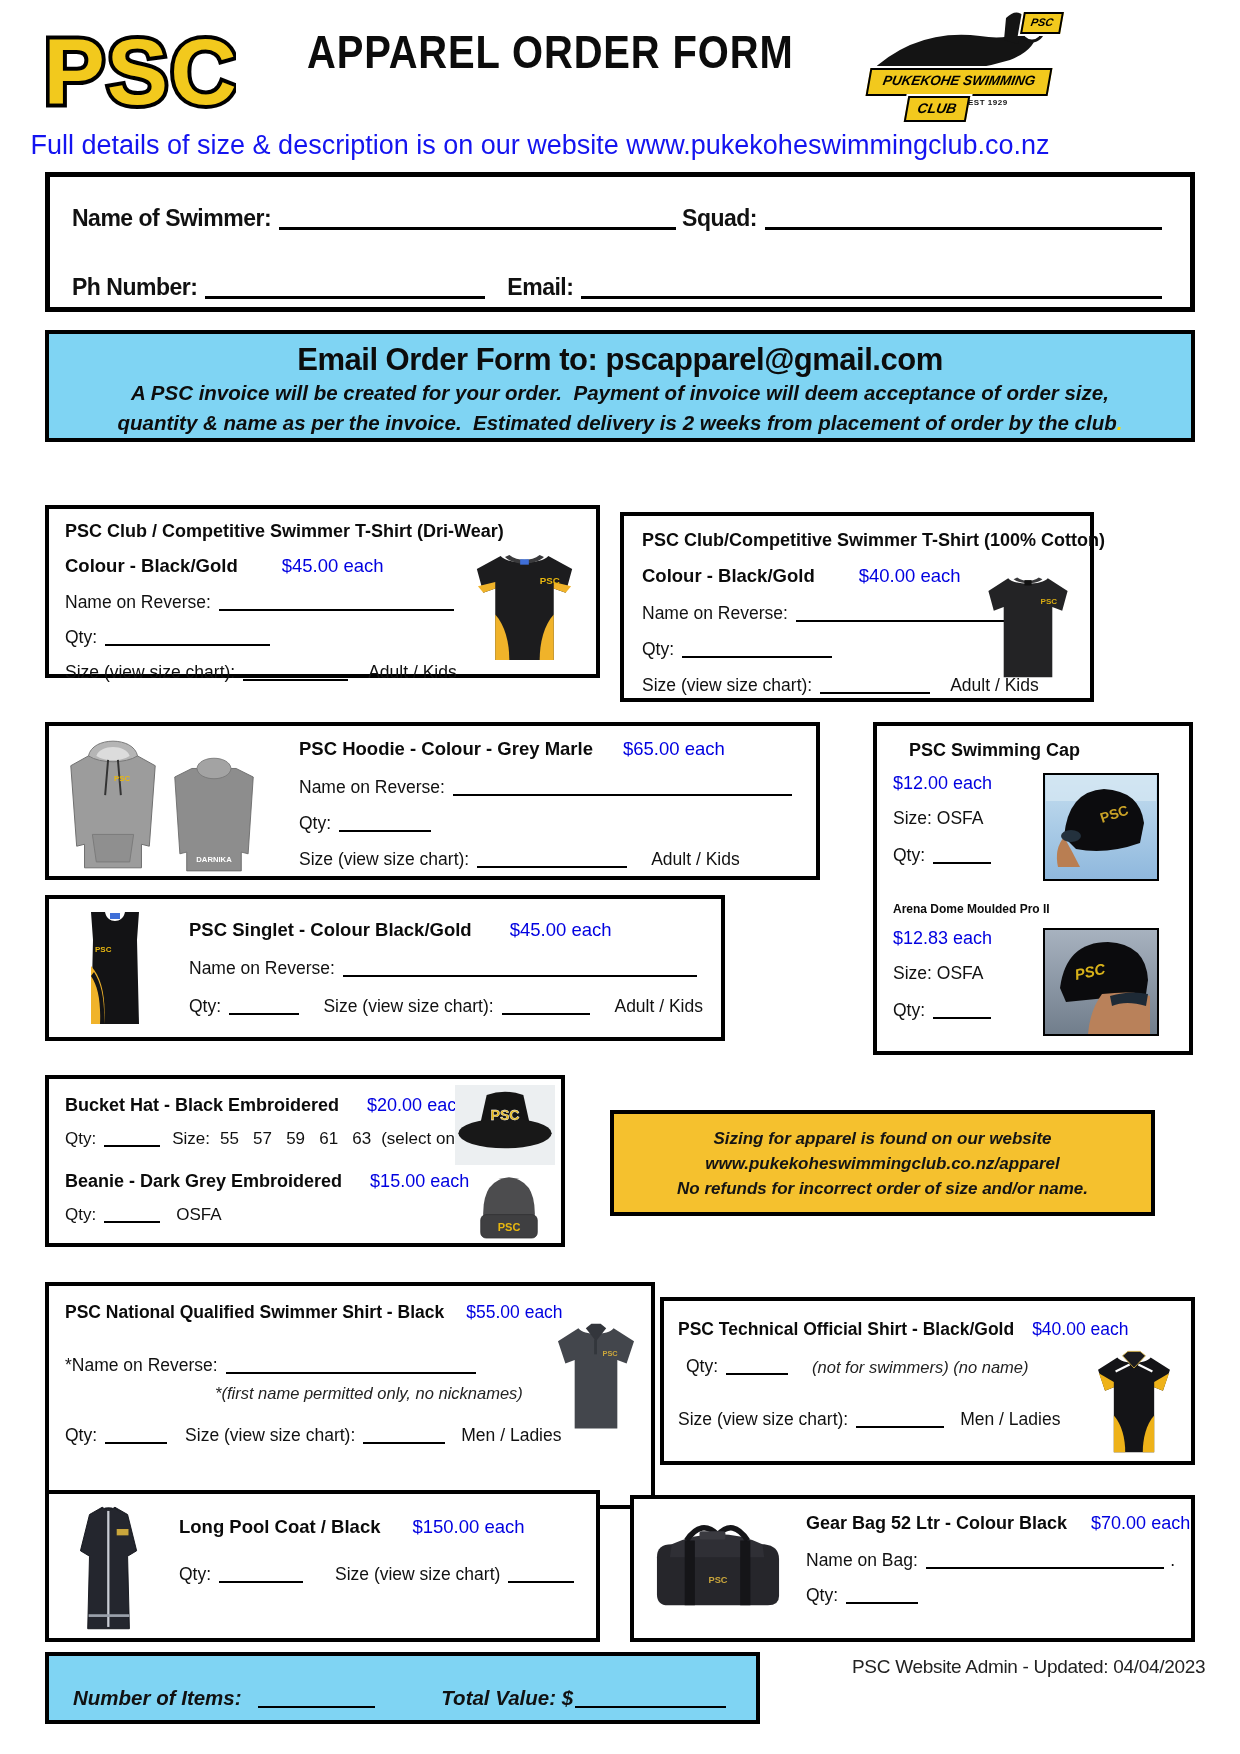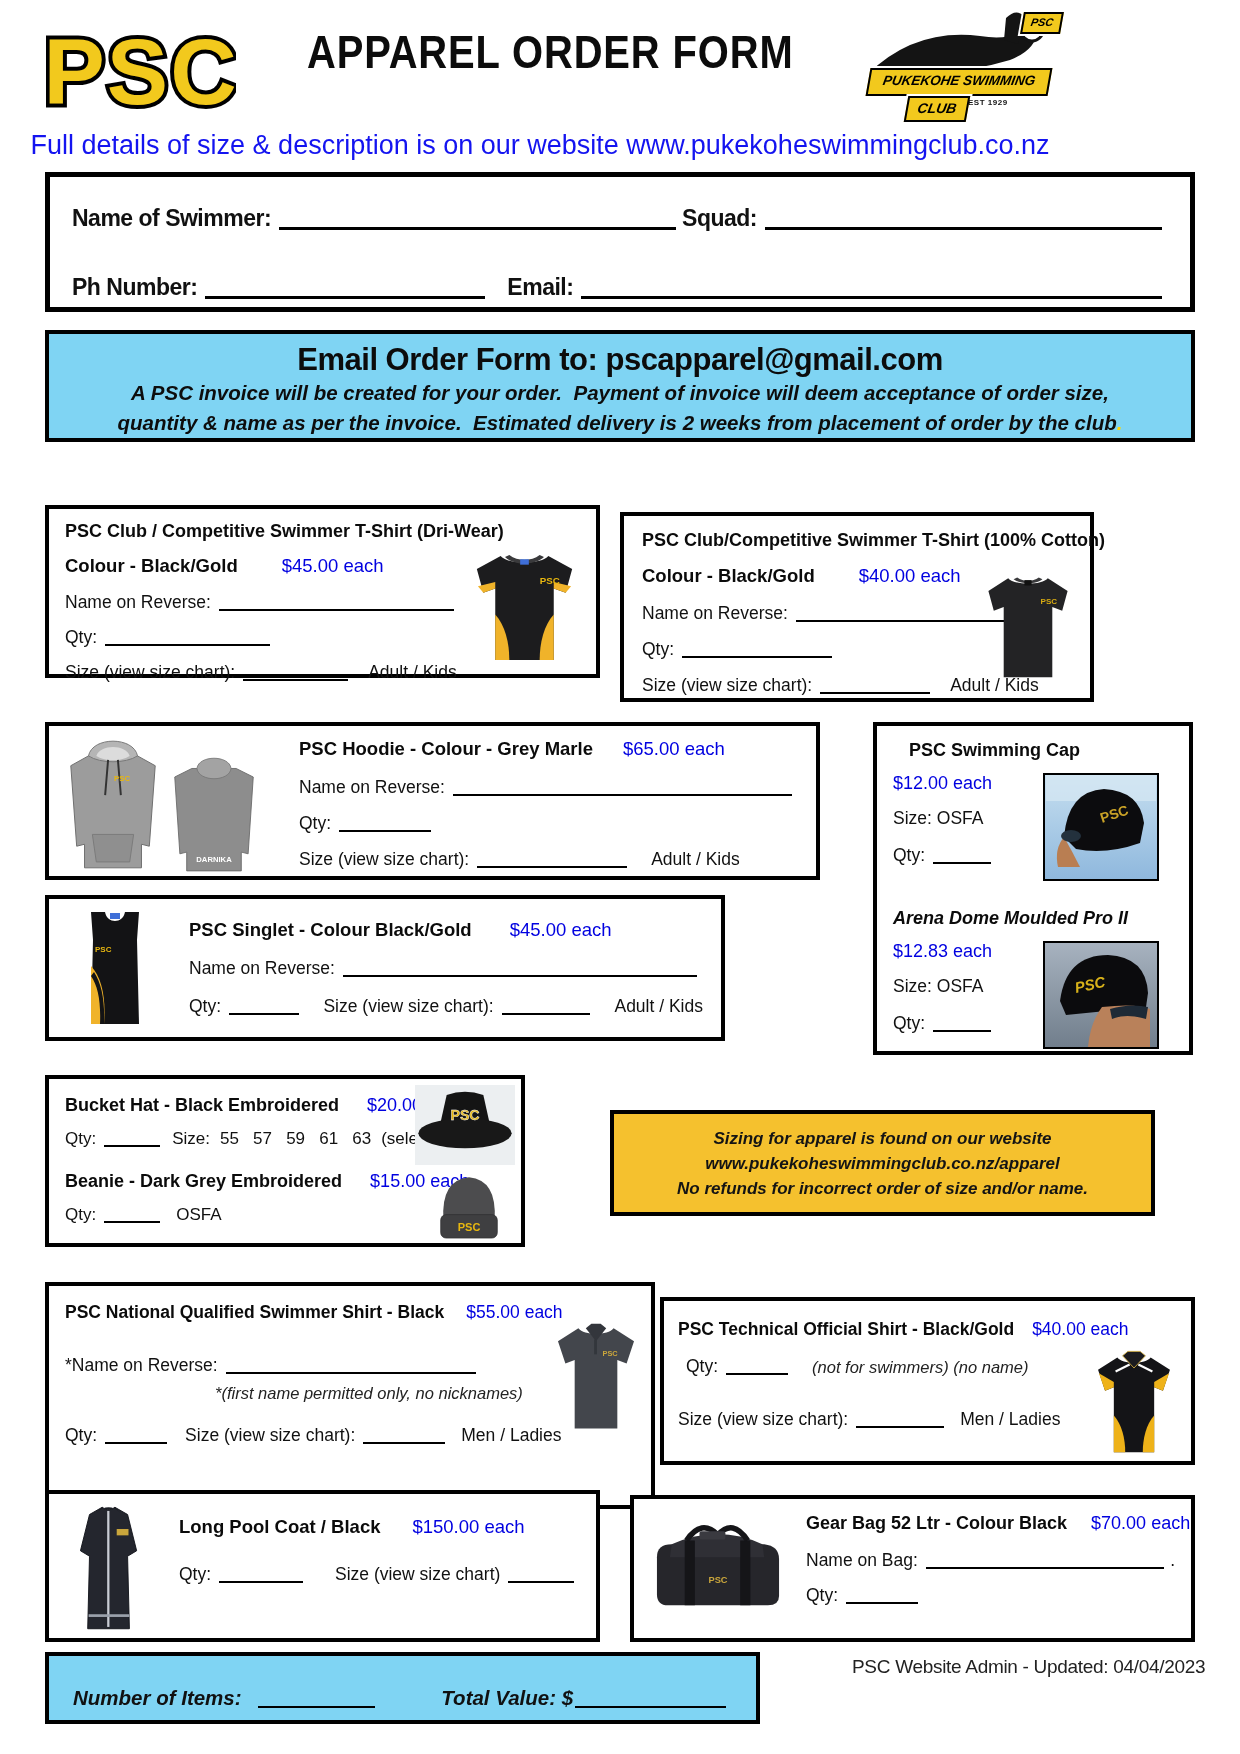--- a/index.html
+++ b/index.html
@@ -208,21 +208,21 @@
       <div class="photo" style="width:112px;height:104px;background:linear-gradient(#c6dff0,#8fb8dd);">
         <svg width="112" height="104" viewBox="0 0 110 104">
           <rect x="0" y="0" width="110" height="26" fill="#d7e8f4" opacity=".7"></rect>
           <path d="M18 62 Q22 16 58 14 Q94 16 98 48 L94 68 Q60 80 30 74 Z" fill="#0c0c0e"></path>
           <path d="M18 62 Q26 76 34 92 L12 92 Q8 74 18 62 Z" fill="#b97e52"></path>
           <ellipse cx="25" cy="61" rx="10" ry="6" fill="#23313d"></ellipse>
           <text x="56" y="48" font-size="14" font-weight="bold" fill="#c9a227" transform="rotate(-18 56 48)">PSC</text>
         </svg>
       </div>
     </div>
-    <div class="ptitle" style="margin-top:27px;font-size:18px;font-style:italic;">Arena Dome Moulded Pro II</div>
+    <div class="ptitle" style="margin-top:21px;font-size:12px;">Arena Dome Moulded Pro II</div>
     <div style="display:flex;margin-top:12px;">
       <div style="width:150px;">
         <div class="price" style="font-size:18px;">$12.83 each</div>
         <div class="lbl" style="margin-top:14px;">Size: OSFA</div>
         <div class="row" style="margin-top:16px;">
           <span class="lbl">Qty:</span>
           <span class="line" style="width:58px;"></span>
         </div>
       </div>
       <div class="photo" style="width:112px;height:104px;background:linear-gradient(#a7b2bf,#717e8c);">
@@ -256,21 +256,21 @@
       <div class="row" style="margin-top:17px;">
         <span class="lbl">Qty:</span>
         <span class="line" style="width:95px;"></span>
         <span class="lbl" style="margin-left:18px;">Size (view size chart):</span>
         <span class="line" style="width:120px;"></span>
         <span class="lbl" style="margin-left:18px;">Adult / Kids</span>
       </div>
     </div>
   </div>
 
-  <div class="box" style="left:45px;top:1075px;width:480px;height:172px;padding:12px 16px;">
+  <div class="box" style="left:45px;top:1075px;width:520px;height:172px;padding:12px 16px;">
     <div class="row" style="margin-top:4px;">
       <span class="ptitle" style="font-size:18px;">Bucket Hat - Black Embroidered</span>
       <span class="price" style="margin-left:28px;font-size:18px;">$20.00 each</span>
     </div>
     <div class="row" style="margin-top:13px;">
       <span class="lbl" style="font-size:17px;">Qty:</span>
       <span class="line" style="width:56px;"></span>
       <span class="lbl" style="font-size:17px;margin-left:6px;">Size:</span>
       <span class="lbl pre" style="font-size:17px;margin-left:10px;">55   57   59   61   63</span>
       <span class="lbl" style="font-size:17px;margin-left:10px;">(select one)</span>

